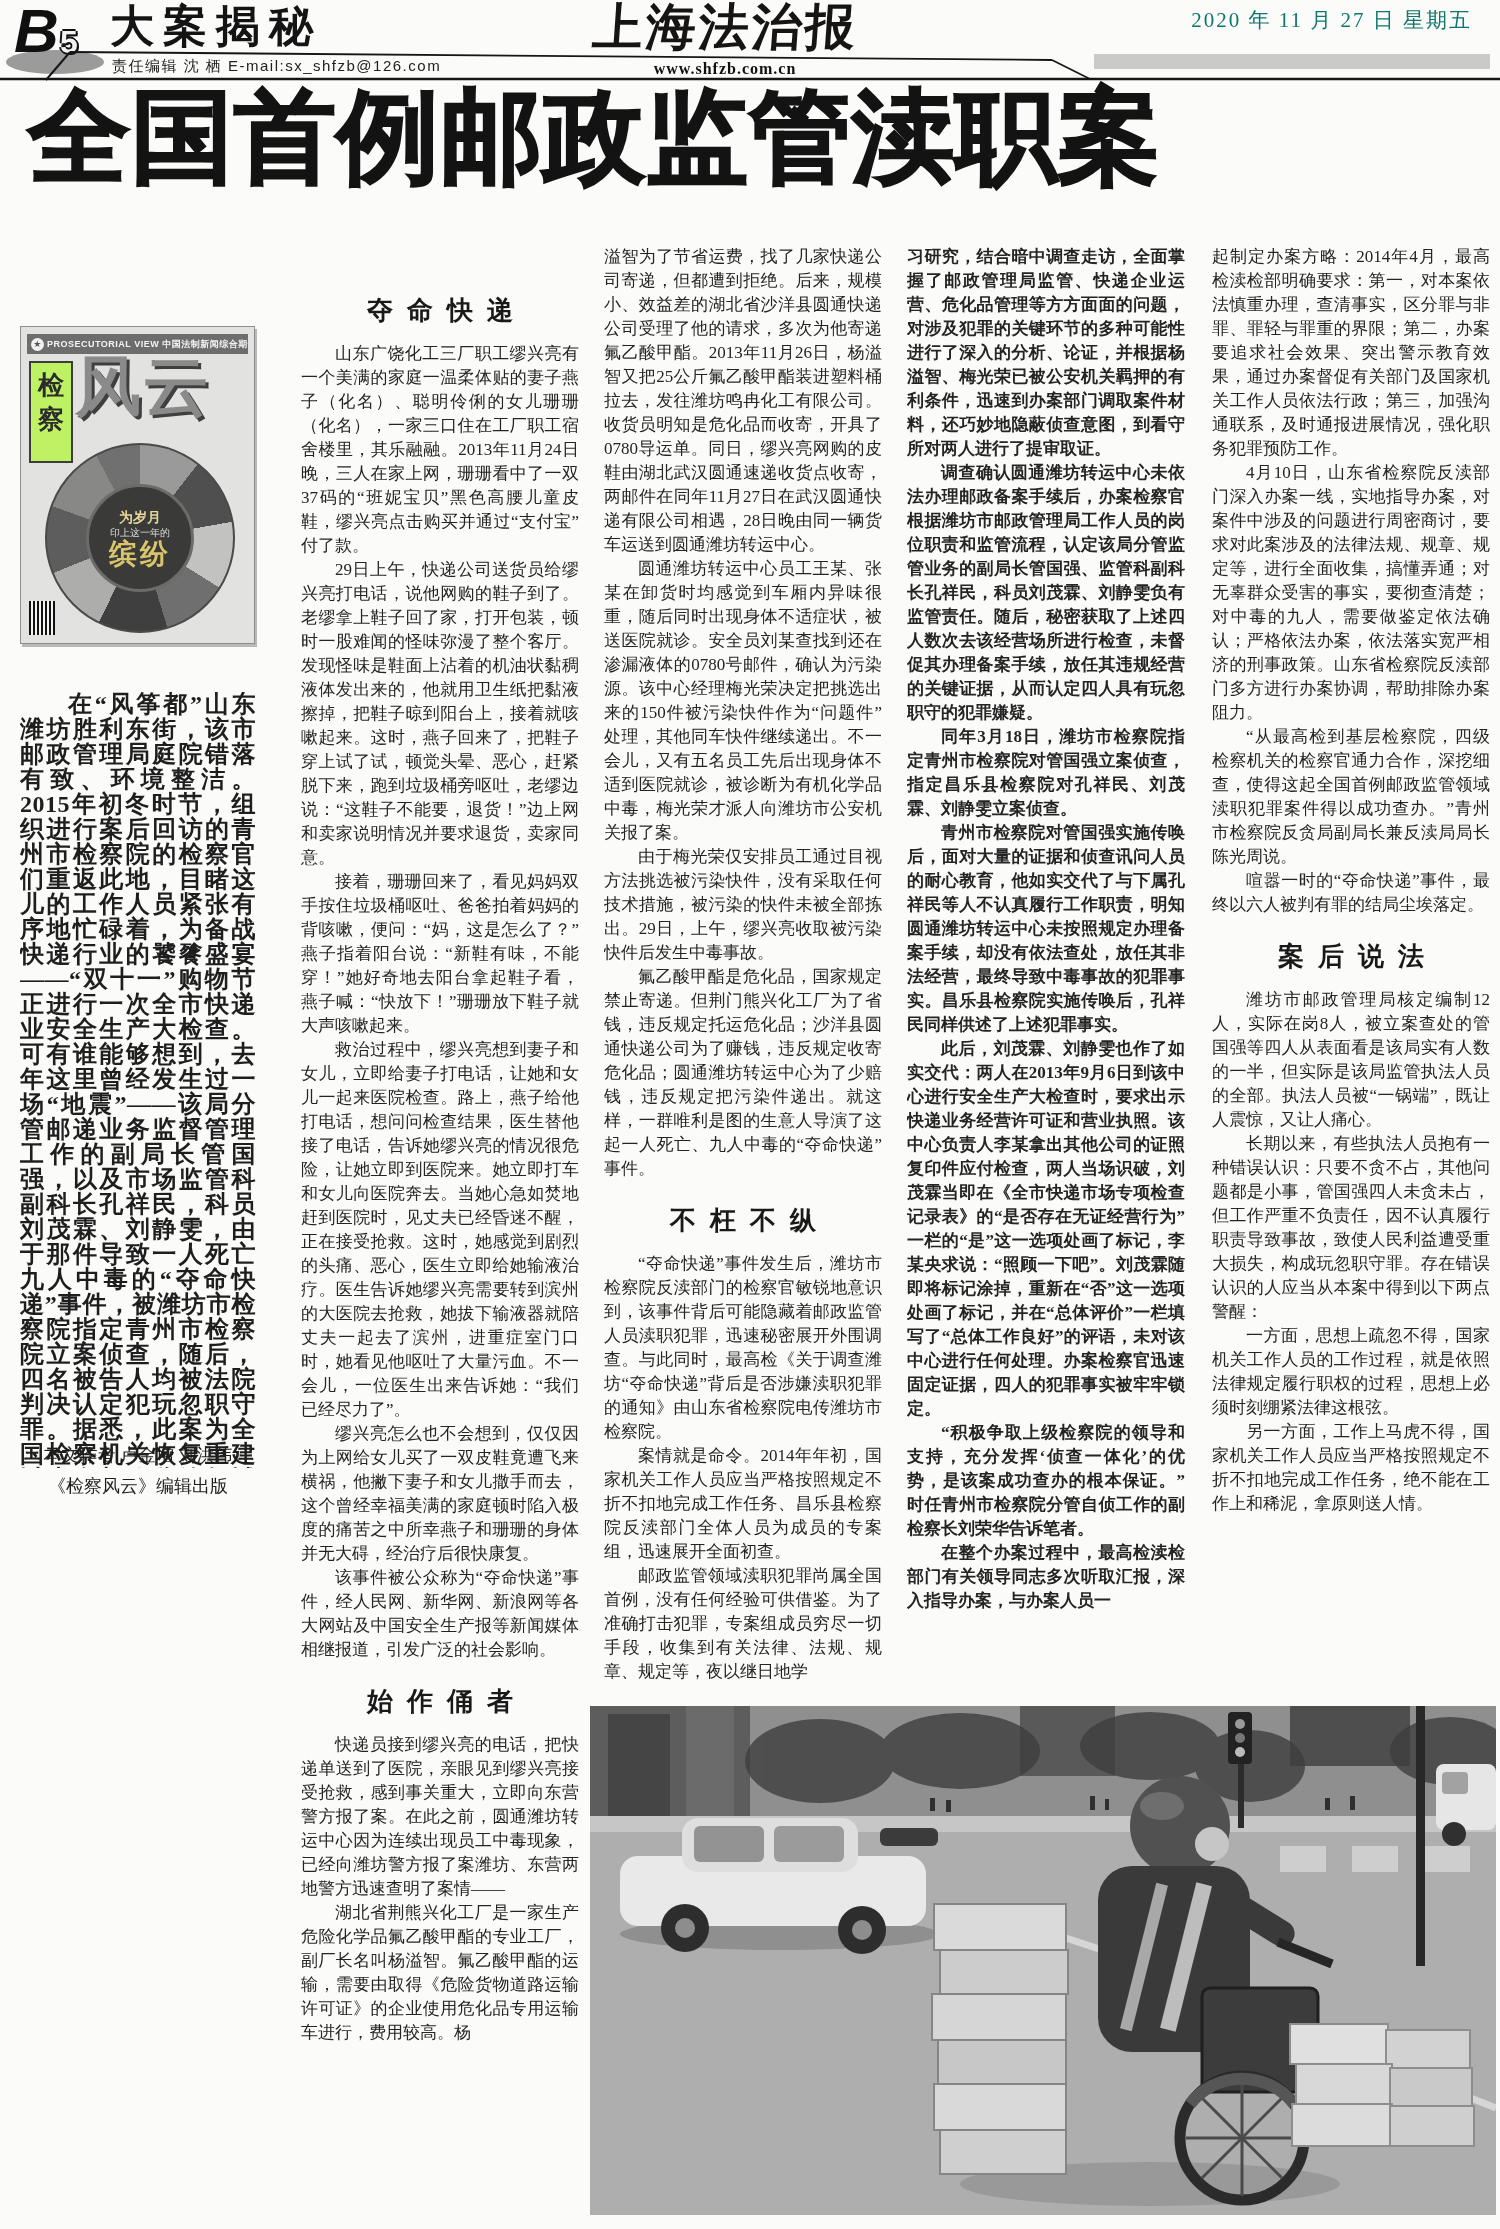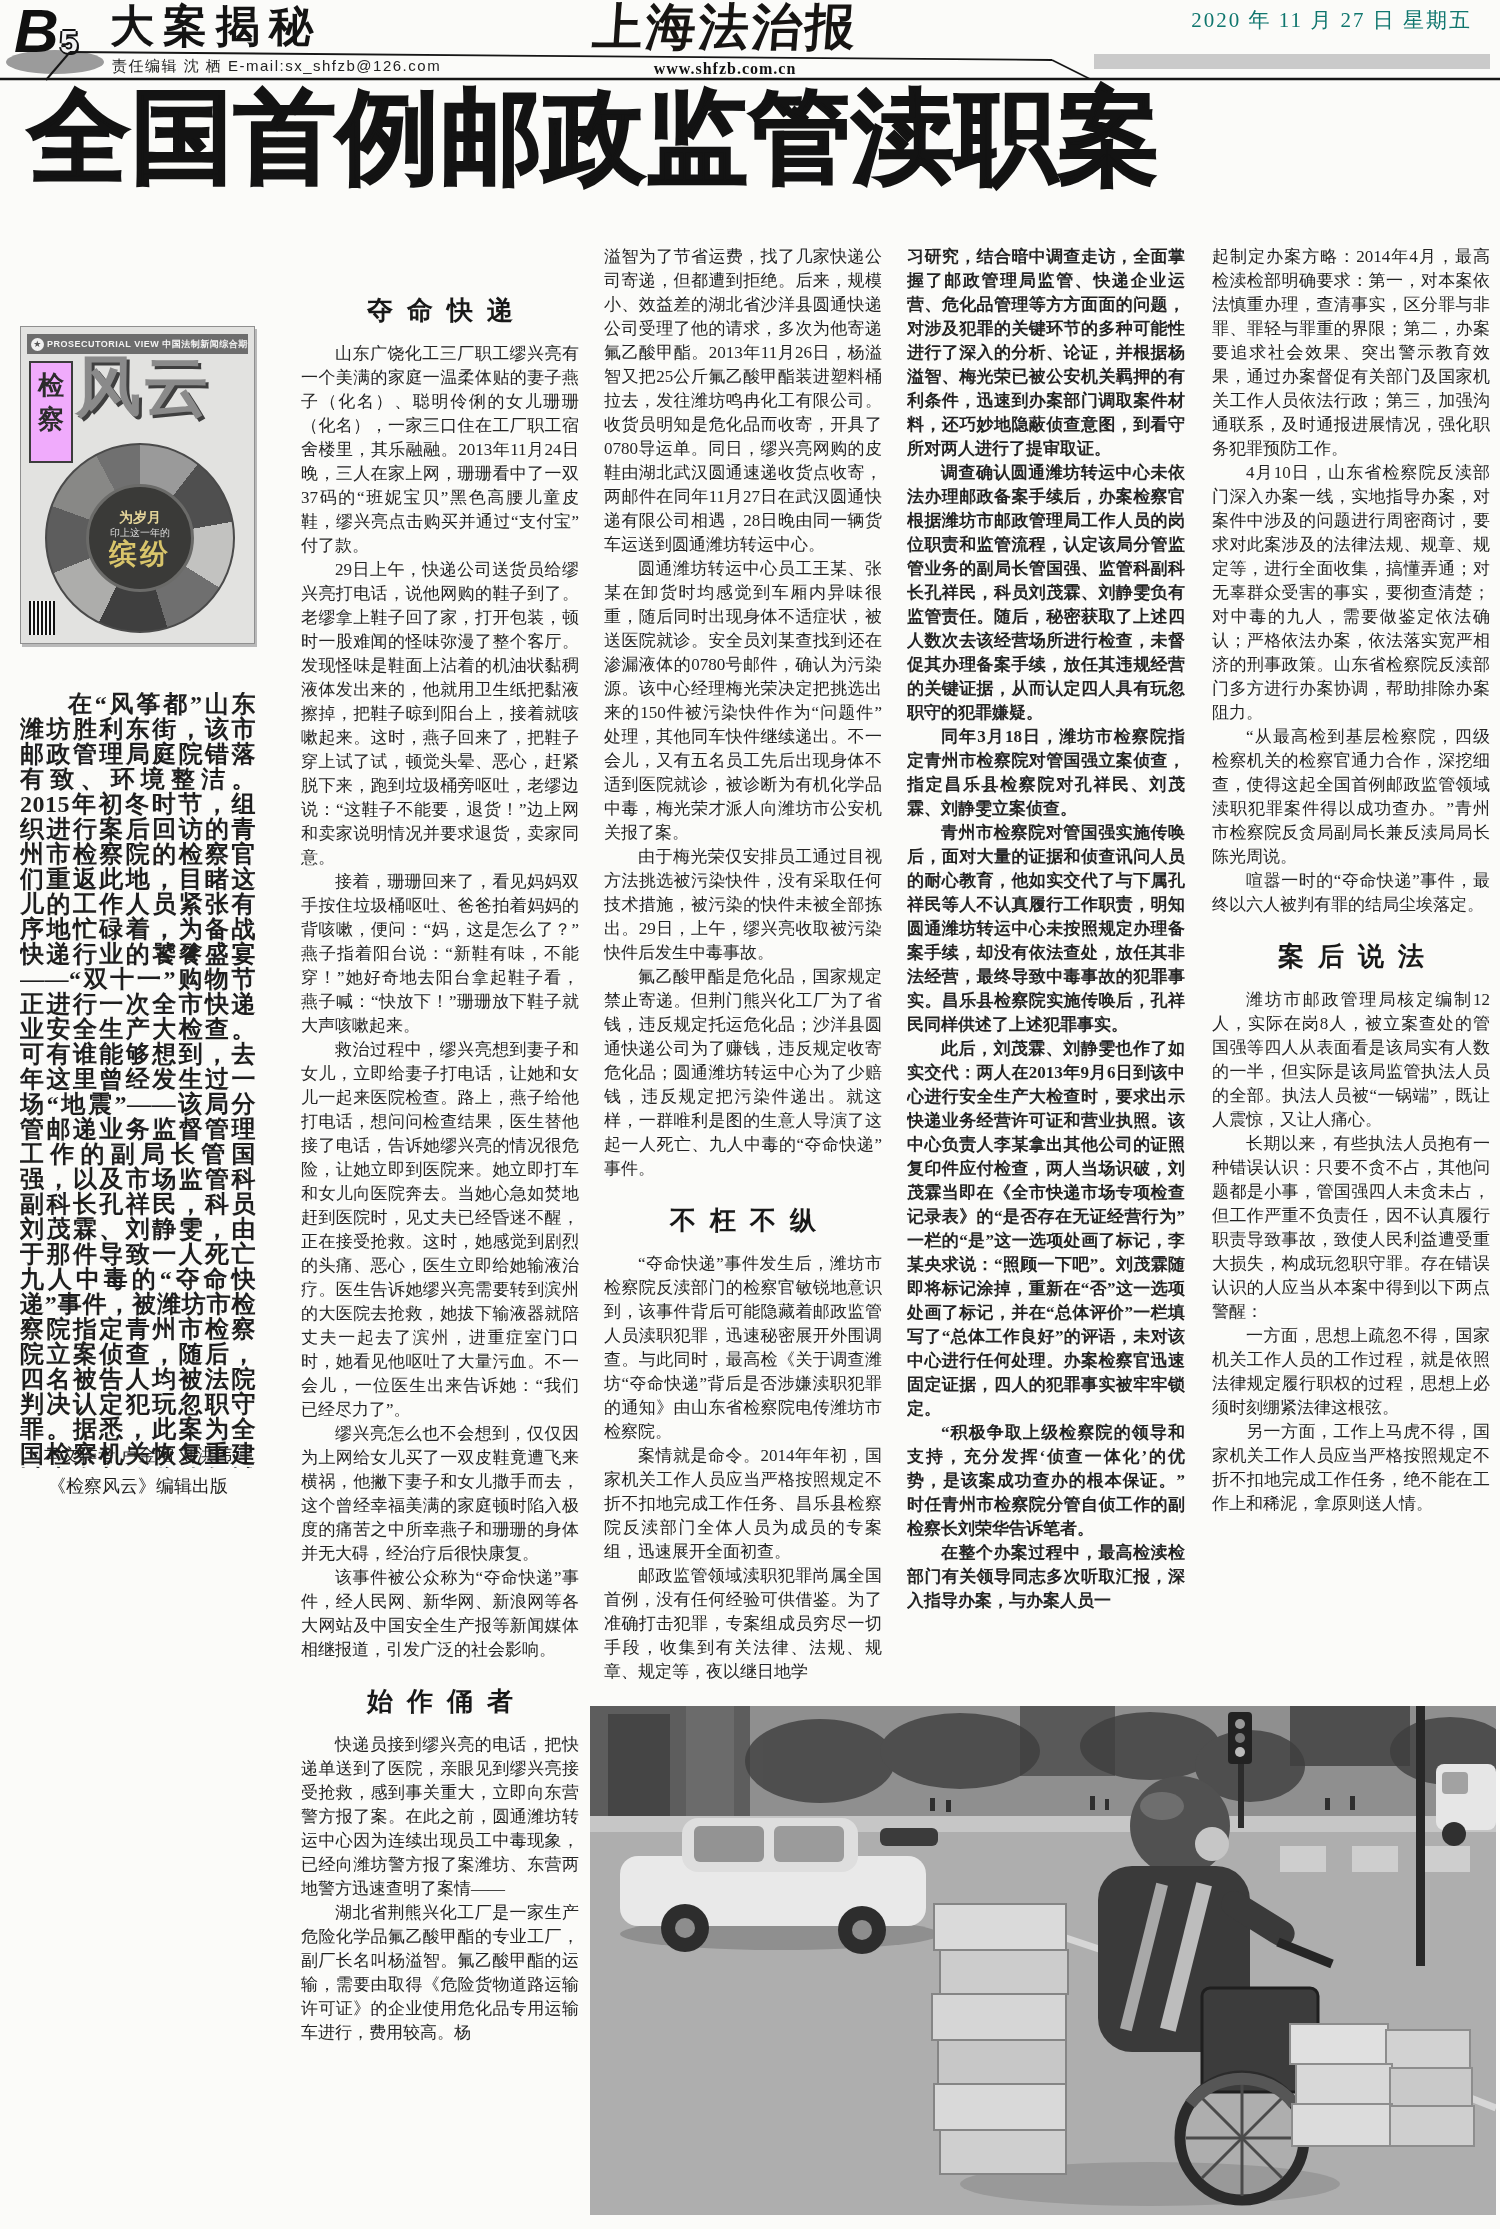--- a/index.html
+++ b/index.html
@@ -27,21 +27,21 @@
             font:900 102px/1.05 "Liberation Sans","DejaVu Sans",sans-serif;color:#131313;
             -webkit-text-stroke:2px #131313;letter-spacing:1px;}
   
   .cover{position:absolute;left:20px;top:326px;width:233px;height:316px;background:#e2e2e0;
          border:1px solid #8f8f8f;box-shadow:2px 3px 0 #b9b9b9;overflow:hidden;}
   .cover-top{position:absolute;left:6px;top:7px;right:6px;height:20px;background:#6d6d6d;color:#f4f4f4;
              font:700 9px/20px "Liberation Sans","DejaVu Sans",sans-serif;letter-spacing:.5px;
              padding-left:4px;white-space:nowrap;overflow:hidden;}
   .cover-star{display:inline-block;width:13px;height:13px;border-radius:50%;background:#f1f1f1;color:#555;
               font-size:9px;line-height:13px;text-align:center;vertical-align:middle;margin-right:3px;}
-  .cover-side{position:absolute;left:8px;top:34px;width:40px;height:92px;background:#f0abfc;border:2px solid #3c3c3c;
+  .cover-side{position:absolute;left:8px;top:34px;width:40px;height:92px;background:#bef264;border:2px solid #3c3c3c;
               font:900 26px/1.3 "Liberation Sans","DejaVu Sans",sans-serif;text-align:center;color:#2b2b2b;padding-top:6px;}
   .cover-main{position:absolute;left:54px;top:26px;font:900 66px/1 "Liberation Sans","DejaVu Sans",sans-serif;
               color:#8a8a8a;text-shadow:3px 3px 0 #3f3f3f;letter-spacing:2px;}
   .cover-wheel{position:absolute;left:24px;top:116px;width:186px;height:186px;border-radius:50%;
                background:conic-gradient(#9a9a9a 0 38deg,#4f4f4f 38deg 80deg,#c2c2c0 80deg 122deg,#6f6f6f 122deg 163deg,
                           #3f3f3f 163deg 206deg,#adadab 206deg 248deg,#5d5d5d 248deg 290deg,#888886 290deg 332deg,#707070 332deg 360deg);
                border:2px solid #4a4a4a;}
   .cover-hub{position:absolute;left:50%;top:50%;transform:translate(-50%,-50%);width:102px;height:102px;border-radius:50%;
              background:#3a3a38;border:3px solid #6b6b69;text-align:center;color:#e7d79b;}
   .cover-hub .l1{font:700 14px/1.3 "Liberation Serif","DejaVu Serif",serif;margin-top:22px;}

